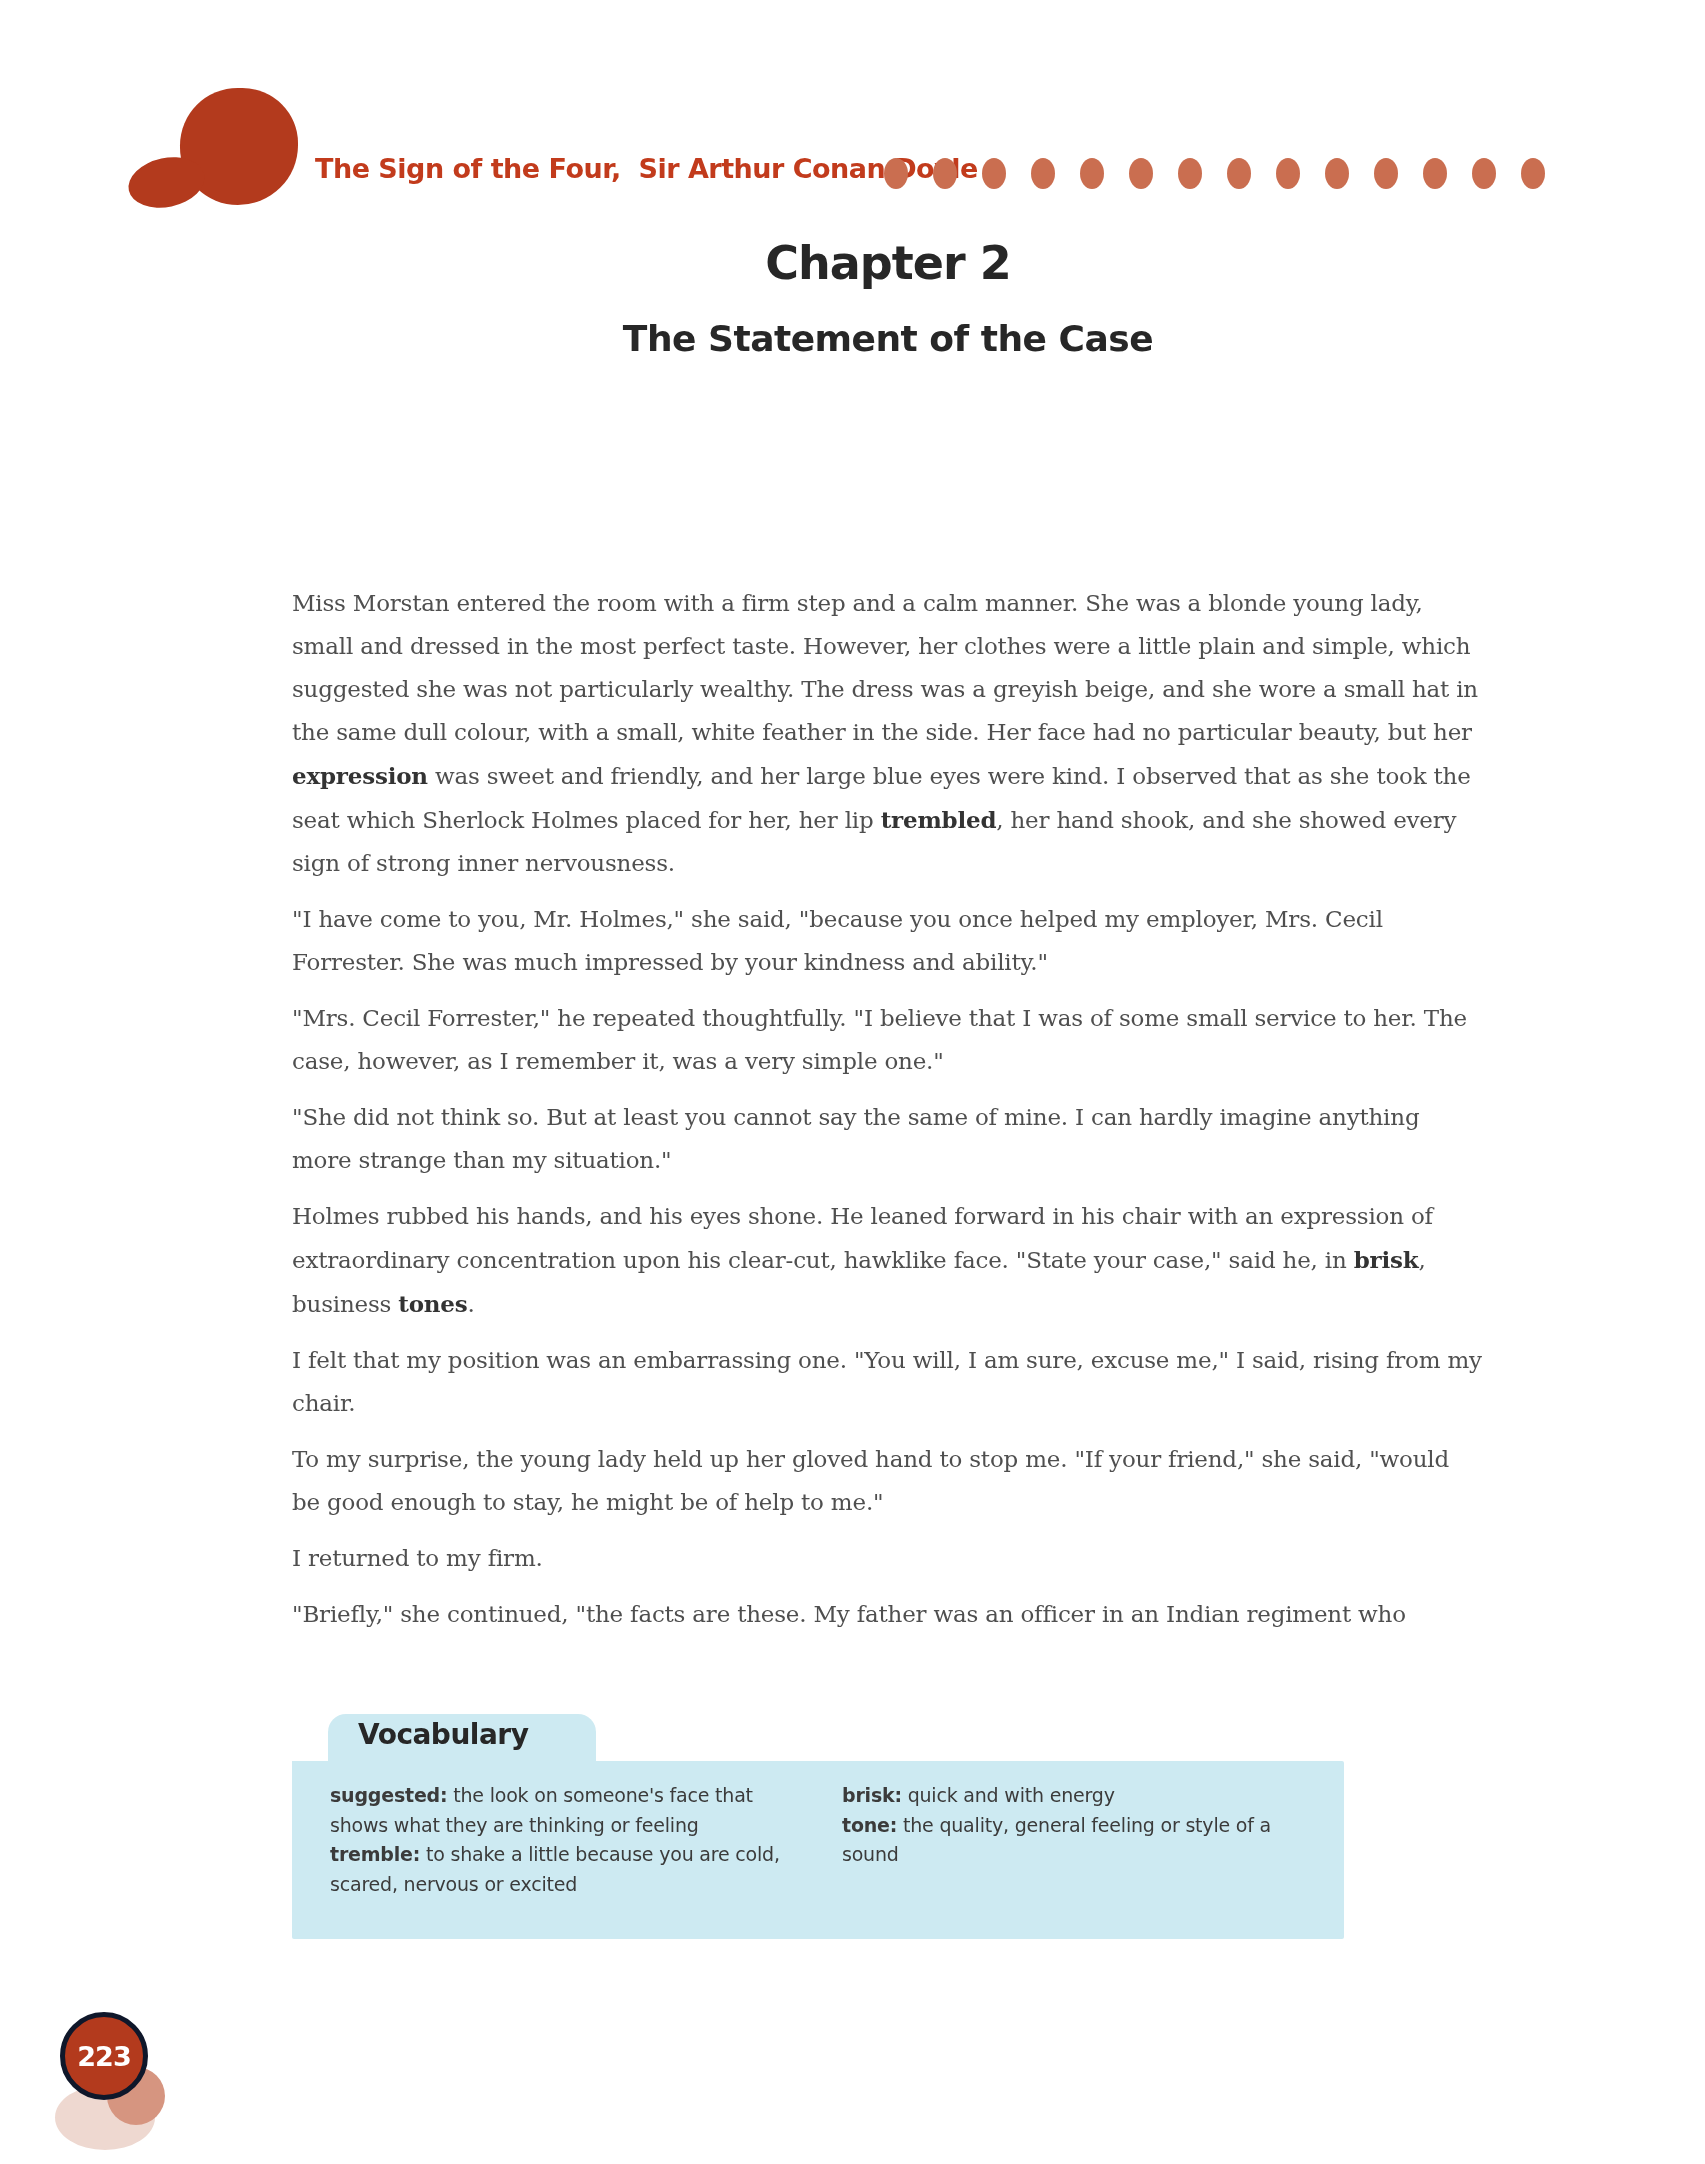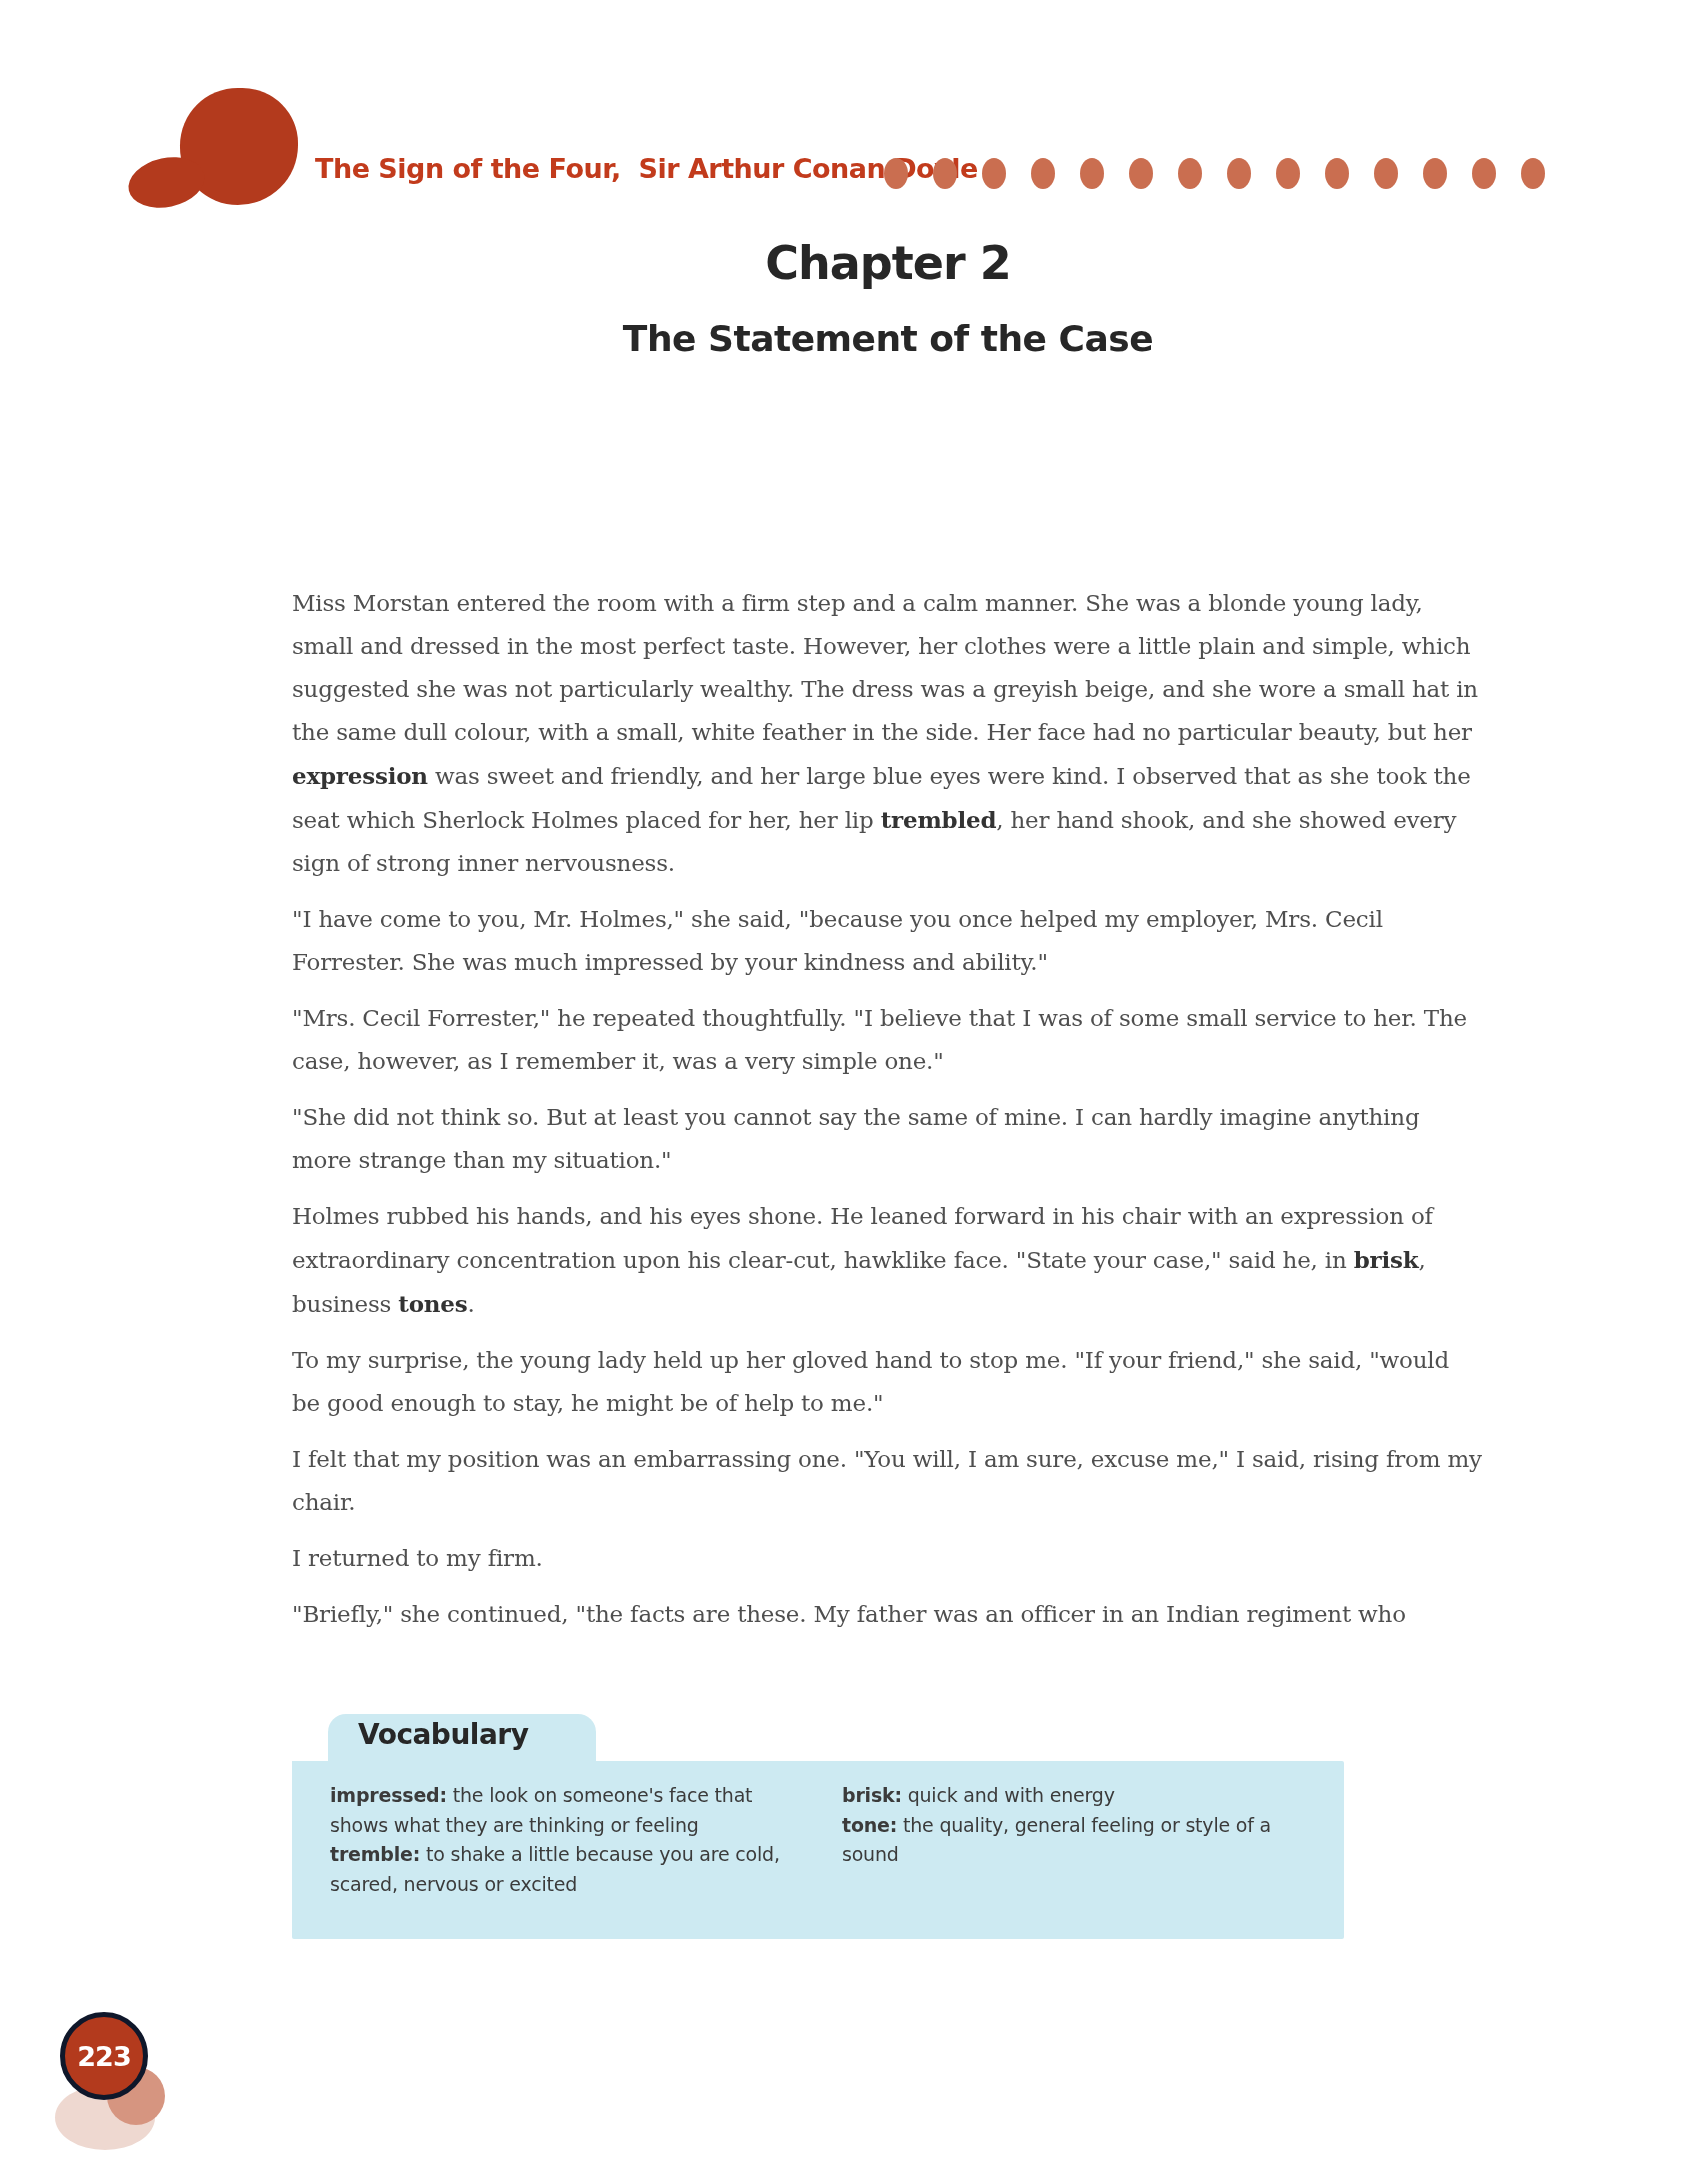--- a/index.html
+++ b/index.html
@@ -109,31 +109,31 @@
 
   <div class="chapter-number" style="color: rgb(39, 39, 39);">Chapter 2</div>
   <div class="chapter-title" style="color: rgb(39, 39, 39); margin-top: 16px;">The Statement of the Case</div>
 
   <div class="body-text" style="color: rgb(79, 79, 79); margin-top: 32px;">
       <p><span>Miss Morstan entered the room with a firm step and a calm manner. She was a blonde young lady, small and dressed in the most perfect taste. However, her clothes were a little plain and simple, which suggested she was not particularly wealthy. The dress was a greyish beige, and she wore a small hat in the same dull colour, with a small, white feather in the side. Her face had no particular beauty, but her </span><strong>expression</strong><span> was sweet and friendly, and her large blue eyes were kind. I observed that as she took the seat which Sherlock Holmes placed for her, her lip </span><strong>trembled</strong><span>, her hand shook, and she showed every sign of strong inner nervousness.</span></p>
       <p><span>"I have come to you, Mr. Holmes," she said, "because you once helped my employer, Mrs. Cecil Forrester. She was much impressed by your kindness and ability."</span></p>
       <p><span>"Mrs. Cecil Forrester," he repeated thoughtfully. "I believe that I was of some small service to her. The case, however, as I remember it, was a very simple one."</span></p>
       <p><span>"She did not think so. But at least you cannot say the same of mine. I can hardly imagine anything more strange than my situation."</span></p>
       <p><span>Holmes rubbed his hands, and his eyes shone. He leaned forward in his chair with an expression of extraordinary concentration upon his clear-cut, hawklike face. "State your case," said he, in </span><strong>brisk</strong><span>, business </span><strong>tones</strong><span>.</span></p>
+      <p><span>I felt that my position was an embarrassing one. "You will, I am sure, excuse me," I said, rising from my chair.</span></p>
       <p><span>To my surprise, the young lady held up her gloved hand to stop me. "If your friend," she said, "would be good enough to stay, he might be of help to me."</span></p>
-      <p><span>I felt that my position was an embarrassing one. "You will, I am sure, excuse me," I said, rising from my chair.</span></p>
       <p><span>I returned to my firm.</span></p>
       <p><span>"Briefly," she continued, "the facts are these. My father was an officer in an Indian regiment who</span></p>
     </div>
 
   <div class="vocab-tab" style="background: rgb(205, 234, 242);"></div>
   <div class="vocab-title" style="color: rgb(39, 39, 39);">Vocabulary</div>
   <div class="vocab-body" style="background: rgb(205, 234, 242);">
     <div class="vocab-col vocab-col-0" style="color: rgb(59, 59, 59);">
-        <p><strong>impressed:</strong> the look on someone's face that shows what they are thinking or feeling</p>
+        <p><strong>suggested:</strong> the look on someone's face that shows what they are thinking or feeling</p>
         <p><strong>tremble:</strong> to shake a little because you are cold, scared, nervous or excited</p>
       </div>
     <div class="vocab-col vocab-col-1" style="color: rgb(59, 59, 59);">
         <p><strong>brisk:</strong> quick and with energy</p>
         <p><strong>tone:</strong> the quality, general feeling or style of a sound</p>
       </div>
   </div>
 
   <div class="blob-light" style="background: rgb(238, 216, 208);"></div>
   <div class="blob-mid" style="background: rgb(214, 149, 128);"></div>

